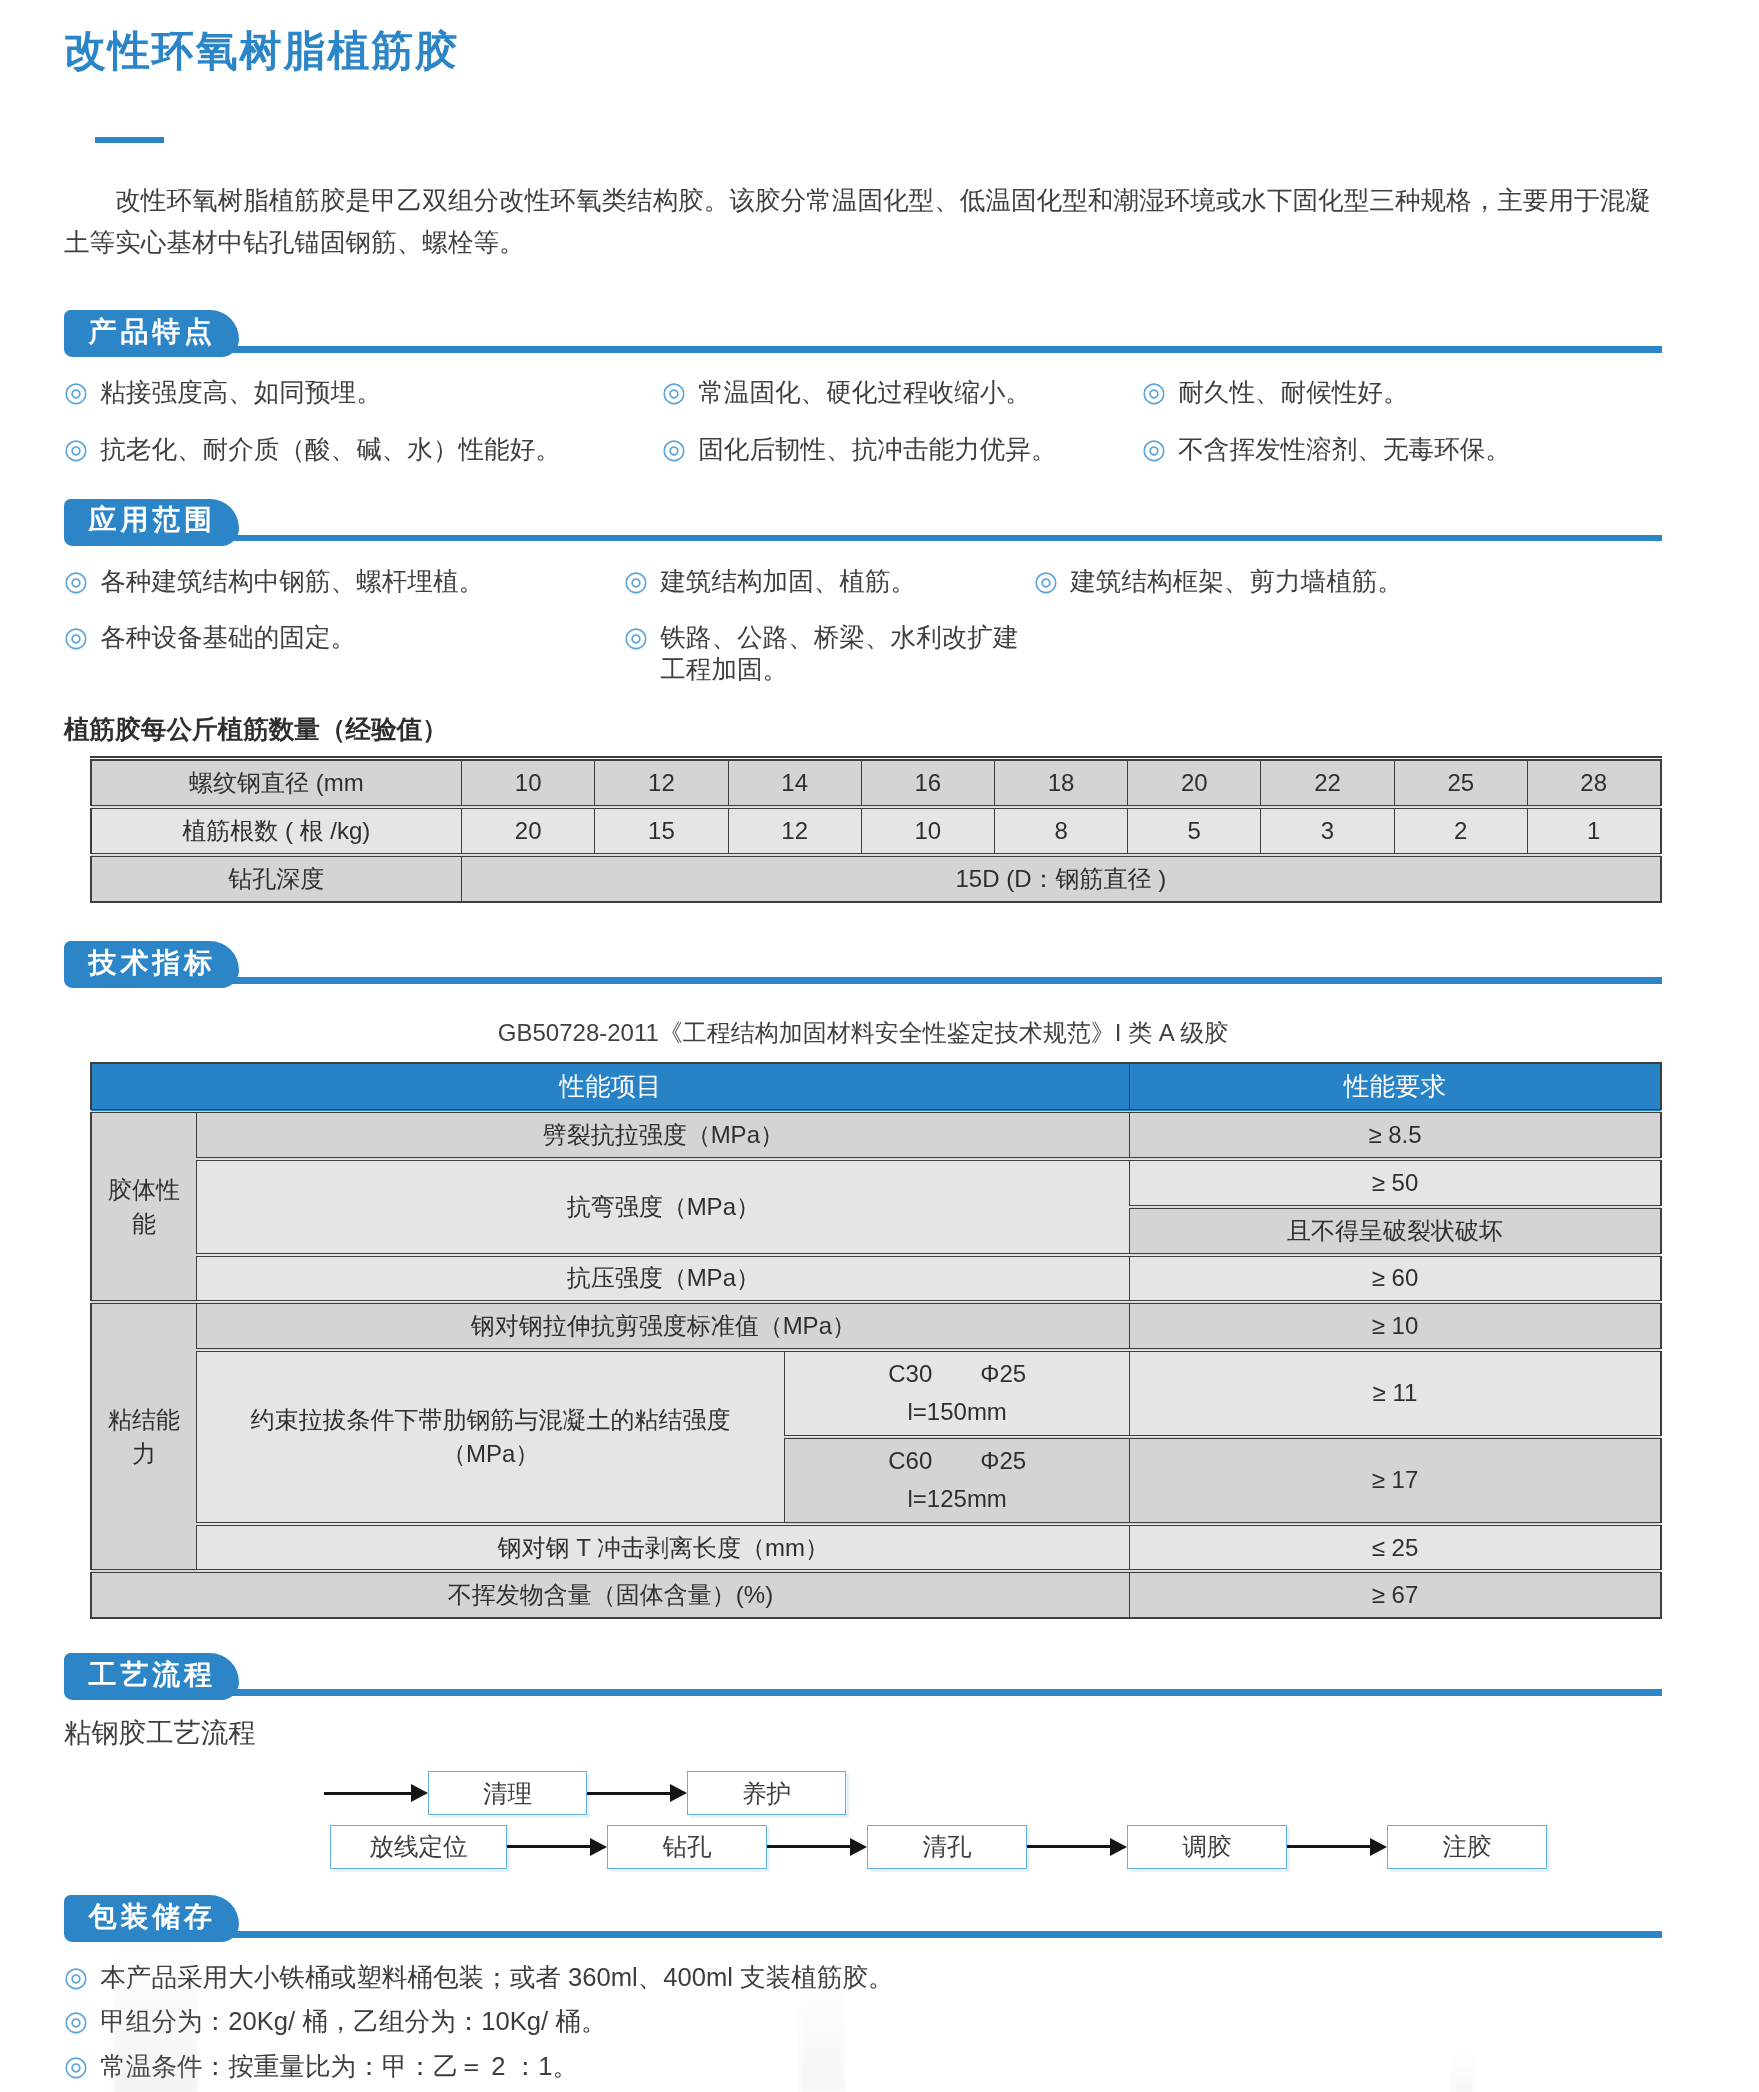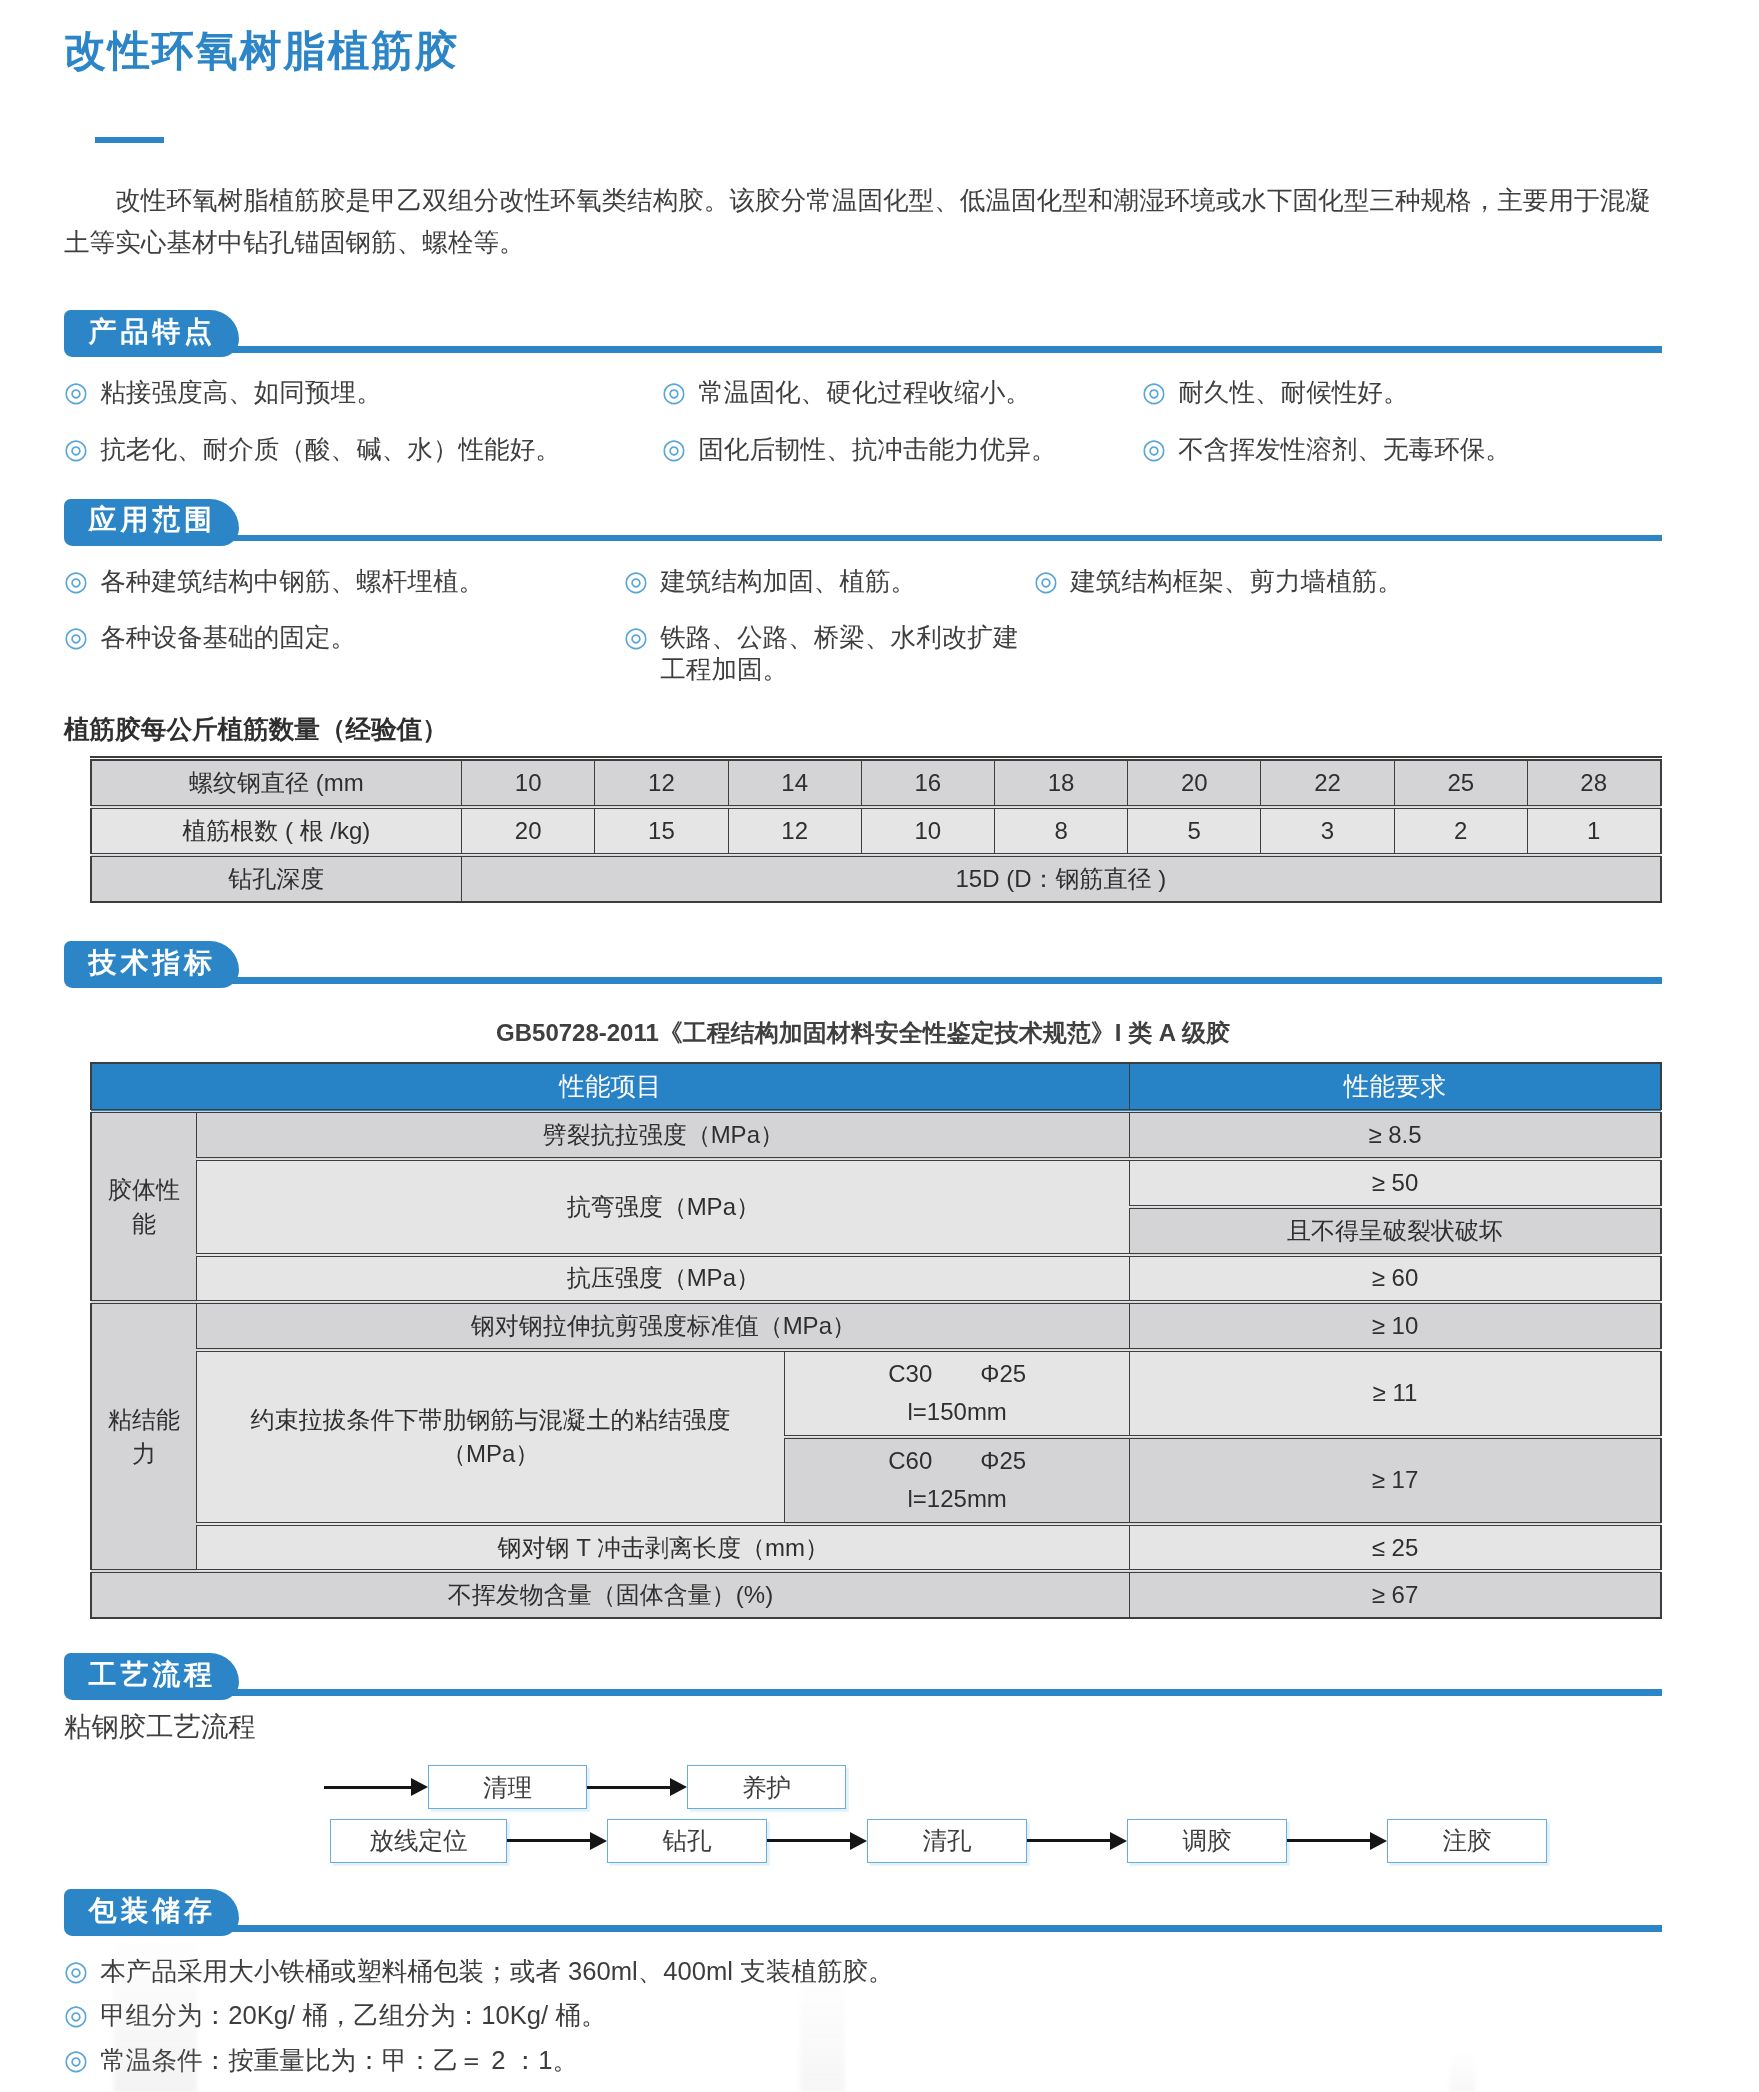--- a/index.html
+++ b/index.html
@@ -37,32 +37,32 @@
   
   .tbl-title{margin-top:26.5px;font-size:25.6px;font-weight:bold;color:#2f2f2f;}
   table{border-collapse:collapse;table-layout:fixed;}
   .t1{margin:9.5px 0 0 25.6px;width:1572px;border:2.8px solid #3d3d3d;border-top:5.7px double #3d3d3d;}
   .t1 td{border:1.9px solid #3d3d3d;height:44px;text-align:center;font-size:24px;color:#2f2f2f;padding:0;}
   .t1 tr + tr td{border-top:4.7px double #3d3d3d;}
   .gray{background:#d4d4d6;}
   .white{background:#e5e5e5;}
 
   
-  .gb-note{margin-top:24.6px;text-align:center;font-size:24px;color:#3f3f3f;font-weight:bold;}
+  .gb-note{margin-top:24.6px;text-align:center;font-size:24px;color:#3f3f3f;}
   .t2{margin:13.2px 0 0 25.6px;width:1572px;border:2.8px solid #3d3d3d;}
   .t2 th{background:#2882c6;color:#ffffff;font-size:25.6px;font-weight:normal;height:45px;
          border:1.9px solid #3d3d3d;padding:0;}
   .t2 td{border:1.9px solid #3d3d3d;height:40px;text-align:center;font-size:24px;color:#2f2f2f;
          padding:1.9px 7.6px;line-height:34px;}
   .t2 tr + tr td{border-top:4.7px double #3d3d3d;text-align:center;}
   .t2 .tall td{height:79px;}
   .cond span{display:block;line-height:38px;}
 
   
-  .proc-sub{margin-top:6px;font-size:27.4px;color:#3f3f3f;line-height:34px;}
+  .proc-sub{margin-top:12px;font-size:27.4px;color:#3f3f3f;line-height:34px;}
   .flow-row{display:flex;align-items:center;}
   .fr1{margin-left:266px;margin-top:9.5px;}
   .fr2{margin-left:260px;margin-top:21px;}
   .flow-box{height:44px;box-sizing:border-box;border:1.9px solid #66aedb;background:#ffffff;
             display:flex;align-items:center;justify-content:center;font-size:24.6px;color:#3d3d3d;
             box-shadow:2.8px 2.8px 0 rgba(150,200,230,0.25);flex:0 0 auto;}
   .w-big{width:177px;}.w-std{width:160px;}.w-r2{width:159px;}
   .arrow{display:flex;align-items:center;width:100px;flex:0 0 auto;}
   .arrow.lead{width:104px;}
   .shaft{flex:1;height:2.8px;background:#151515;}

